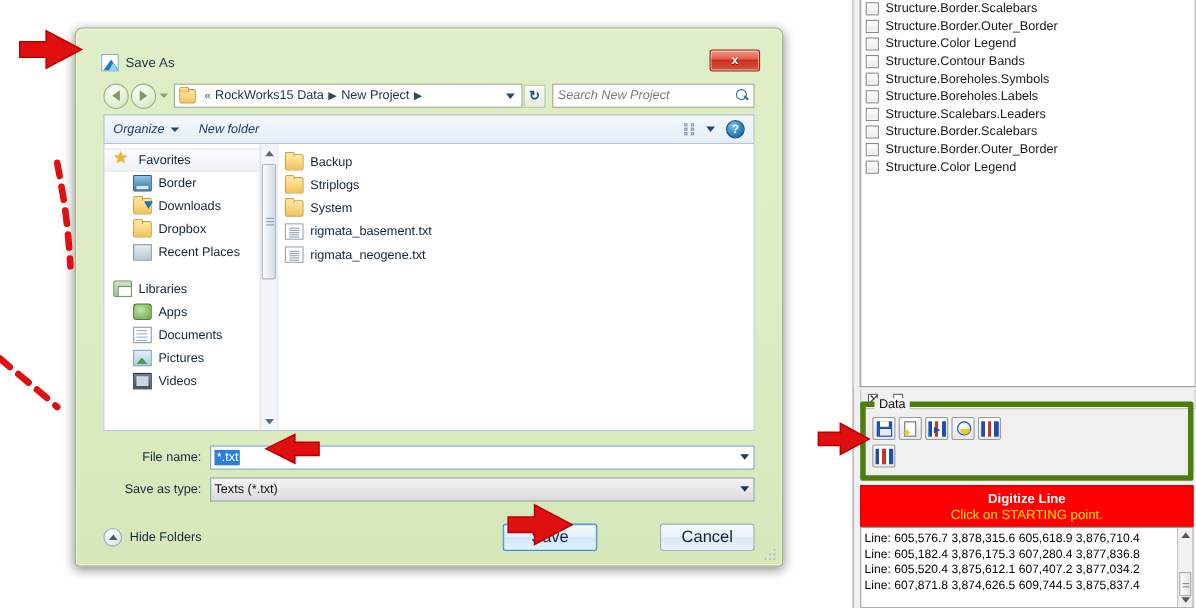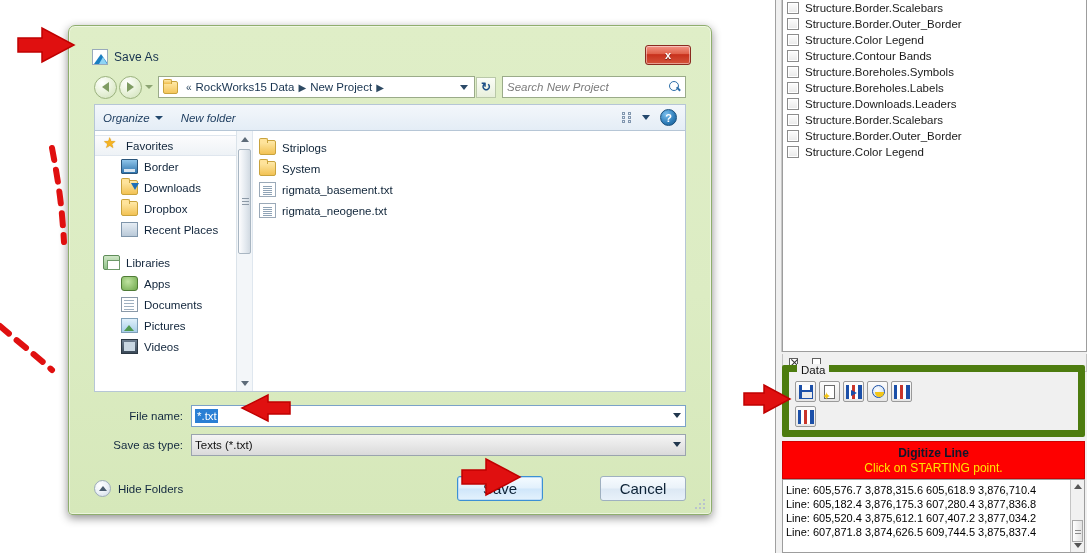--- a/index.html
+++ b/index.html
@@ -279,21 +279,21 @@
     position: absolute; left: 6px; top: 354px; right: 0; height: 18px;
     background: #f0f0f0; border: 1px solid #c2c2c2; border-top:none;
     display: flex; align-items: center; padding-left: 6px; gap: 14px;
   }
   .mini-chk { width: 9px; height: 9px; border: 1px solid #606060; background:#fff; position:relative;}
   .mini-chk.x::after{content:"";position:absolute;left:0;top:3px;width:9px;height:1px;background:#333;transform:rotate(45deg);}
   .mini-chk.x::before{content:"";position:absolute;left:0;top:3px;width:9px;height:1px;background:#333;transform:rotate(-45deg);}
 
   .group-data {
     position: absolute; left: 6px; top: 365px; right: 2px; height: 72px;
-    border: 7px solid #4d7c0f; border-radius: 2px;
+    border: 5px solid #4d7c0f; border-radius: 2px;
   }
   .group-title {
     position: absolute; left: 8px; top: -8px; background: #f0f0f0;
     padding: 0 4px; font-size: 11.5px; color: #111;
   }
   .tb-row { display: flex; gap: 3px; padding: 9px 0 0 6px; }
   .tb-row.second { padding-top: 4px; }
   .tbtn {
     width: 21px; height: 21px; flex: none;
     background: linear-gradient(180deg,#fbfbfb,#e6e6e6);
@@ -310,21 +310,21 @@
   .ic-panel.arrow::after{content:"";position:absolute;left:5px;top:5px;width:0;height:0;border-top:3px solid transparent;border-bottom:3px solid transparent;border-left:6px solid #1b4fa8;}
   .ic-globe{position:absolute;left:4px;top:3px;width:13px;height:13px;border-radius:50%;
     background:radial-gradient(circle at 40% 35%,#fff,#d9e7f5 55%,#6f9fd0 100%);border:1px solid #1b4fa8;}
   .ic-globe::after{content:"";position:absolute;left:2px;bottom:0;width:9px;height:5px;background:#f3c617;border-radius:0 0 5px 5px;}
 
   .digitize {
     position: absolute; left: 6px; top: 441px; right: 2px; height: 38px;
     background: #fe0000; border: 1px solid #d00000;
     display: flex; flex-direction: column; align-items: center; justify-content: center;
   }
-  .dg-title { font-size: 12px; font-weight: bold; color: #0f172a; }
+  .dg-title { font-size: 12px; font-weight: bold; color: #ffffff; }
   .dg-sub { font-size: 12px; color: #ffe400; margin-top: 1px; }
 
   .coordbox {
     position: absolute; left: 6px; top: 479px; right: 2px; bottom: 0;
     background: #fff; border: 1px solid #9d9d9d; overflow: hidden;
   }
   .coordlist { padding: 3px 0 0 3px; }
   .coordline {
     font-family: "Liberation Sans", sans-serif;
     font-size: 11px; color: #000; white-space: nowrap; line-height: 14px;
@@ -460,20 +460,24 @@
           <div class="sc-thumb"></div>
           <div class="sc-arrow sc-bot">
               <i class="dn"></i>
             </div>
         </div>
       </div>
 
       <div class="file-pane">
         <div class="filerow">
           <span class="fico ic-folder"></span>
+          <span>Backup</span>
+        </div>
+        <div class="filerow">
+          <span class="fico ic-folder"></span>
           <span>Striplogs</span>
         </div>
         <div class="filerow">
           <span class="fico ic-folder"></span>
           <span>System</span>
         </div>
         <div class="filerow">
           <span class="fico ic-txt"></span>
           <span>rigmata_basement.txt</span>
         </div>
@@ -551,21 +555,21 @@
       <div class="chk-row">
         <span class="chk"></span>
         <span class="chk-label">Structure.Boreholes.Symbols</span>
       </div>
       <div class="chk-row">
         <span class="chk"></span>
         <span class="chk-label">Structure.Boreholes.Labels</span>
       </div>
       <div class="chk-row">
         <span class="chk"></span>
-        <span class="chk-label">Structure.Downloads.Leaders</span>
+        <span class="chk-label">Structure.Scalebars.Leaders</span>
       </div>
       <div class="chk-row">
         <span class="chk"></span>
         <span class="chk-label">Structure.Border.Scalebars</span>
       </div>
       <div class="chk-row">
         <span class="chk"></span>
         <span class="chk-label">Structure.Border.Outer_Border</span>
       </div>
       <div class="chk-row">

